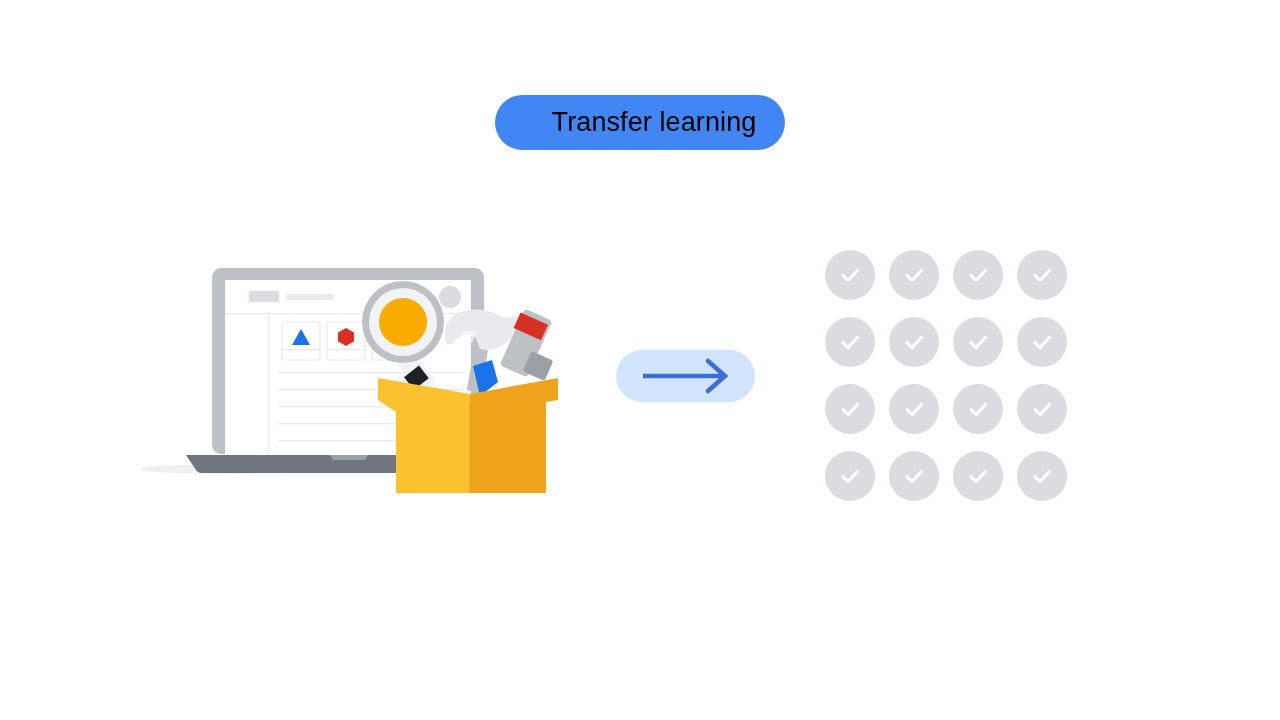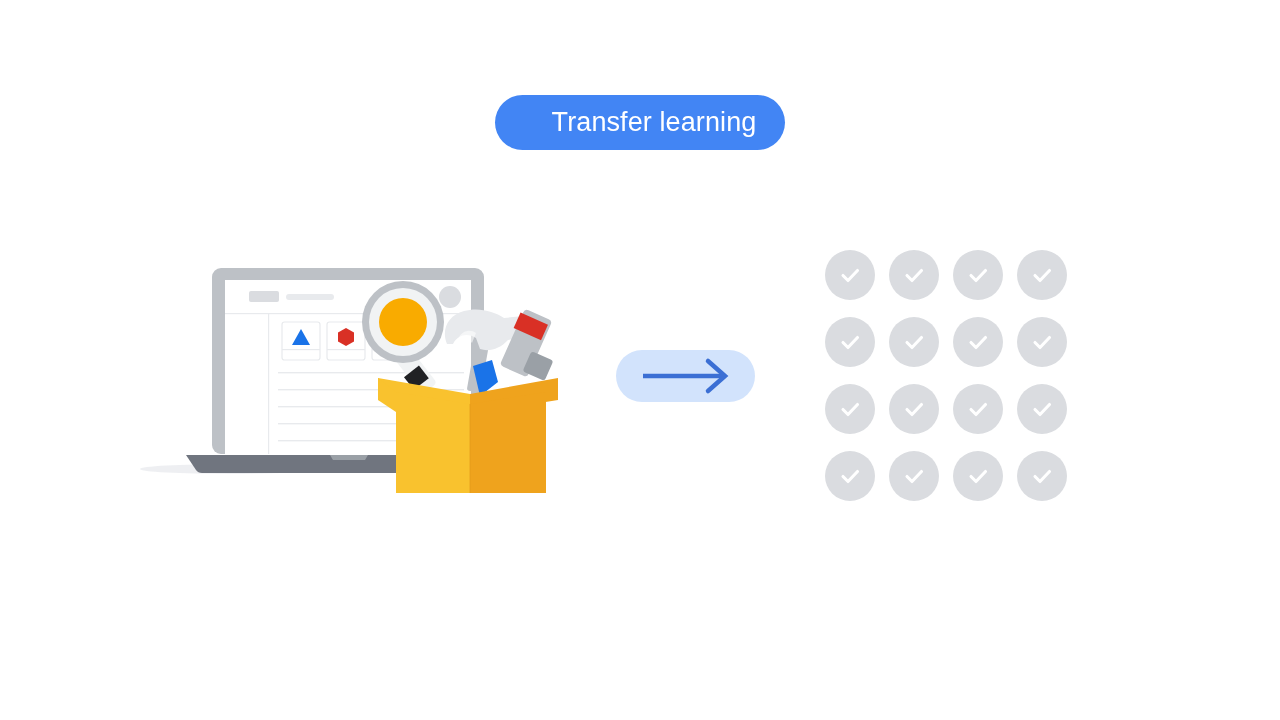--- a/index.html
+++ b/index.html
@@ -28,21 +28,21 @@
     width: 290px;
     height: 55px;
     border-radius: 28px;
     background: #4285F4;
     display: flex;
     align-items: center;
     justify-content: center;
     box-sizing: border-box;
   }
   .title-pill-label {
-    color: #ffffff;
+    color: #000000;
     font-size: 27px;
     font-weight: 400;
     letter-spacing: 0.1px;
     line-height: 1;
     font-family: "Liberation Sans", sans-serif;
     white-space: nowrap;
     margin-left: 28px;
   }
 
   

